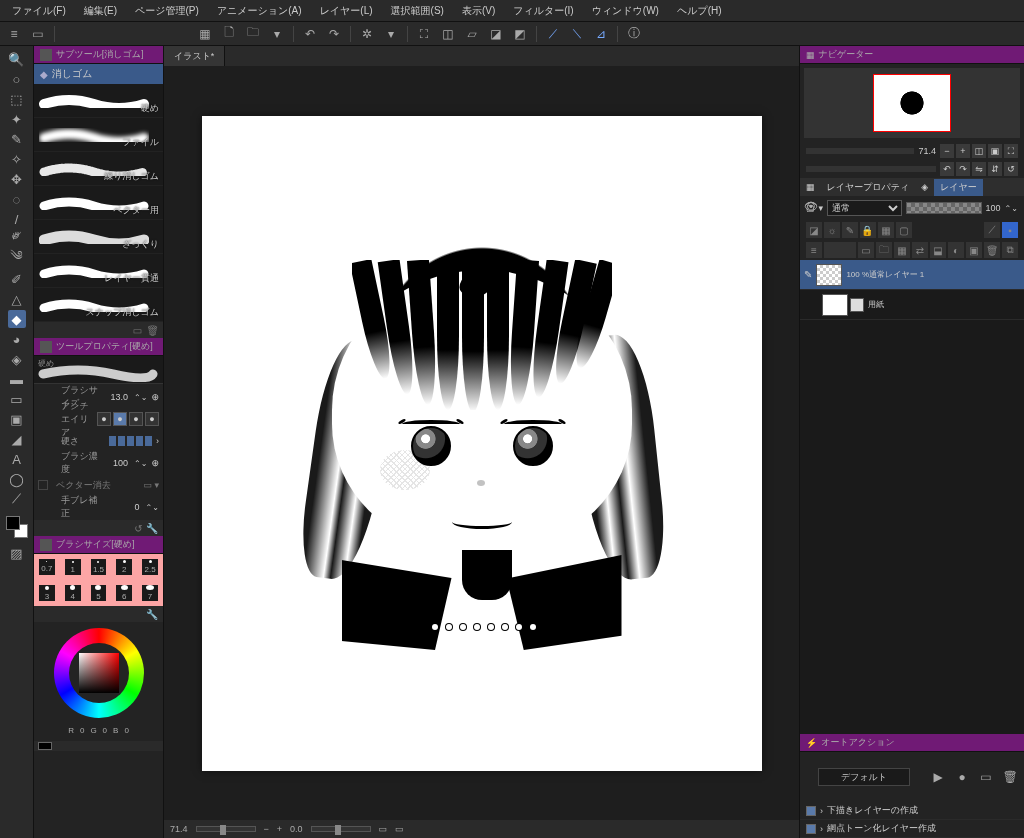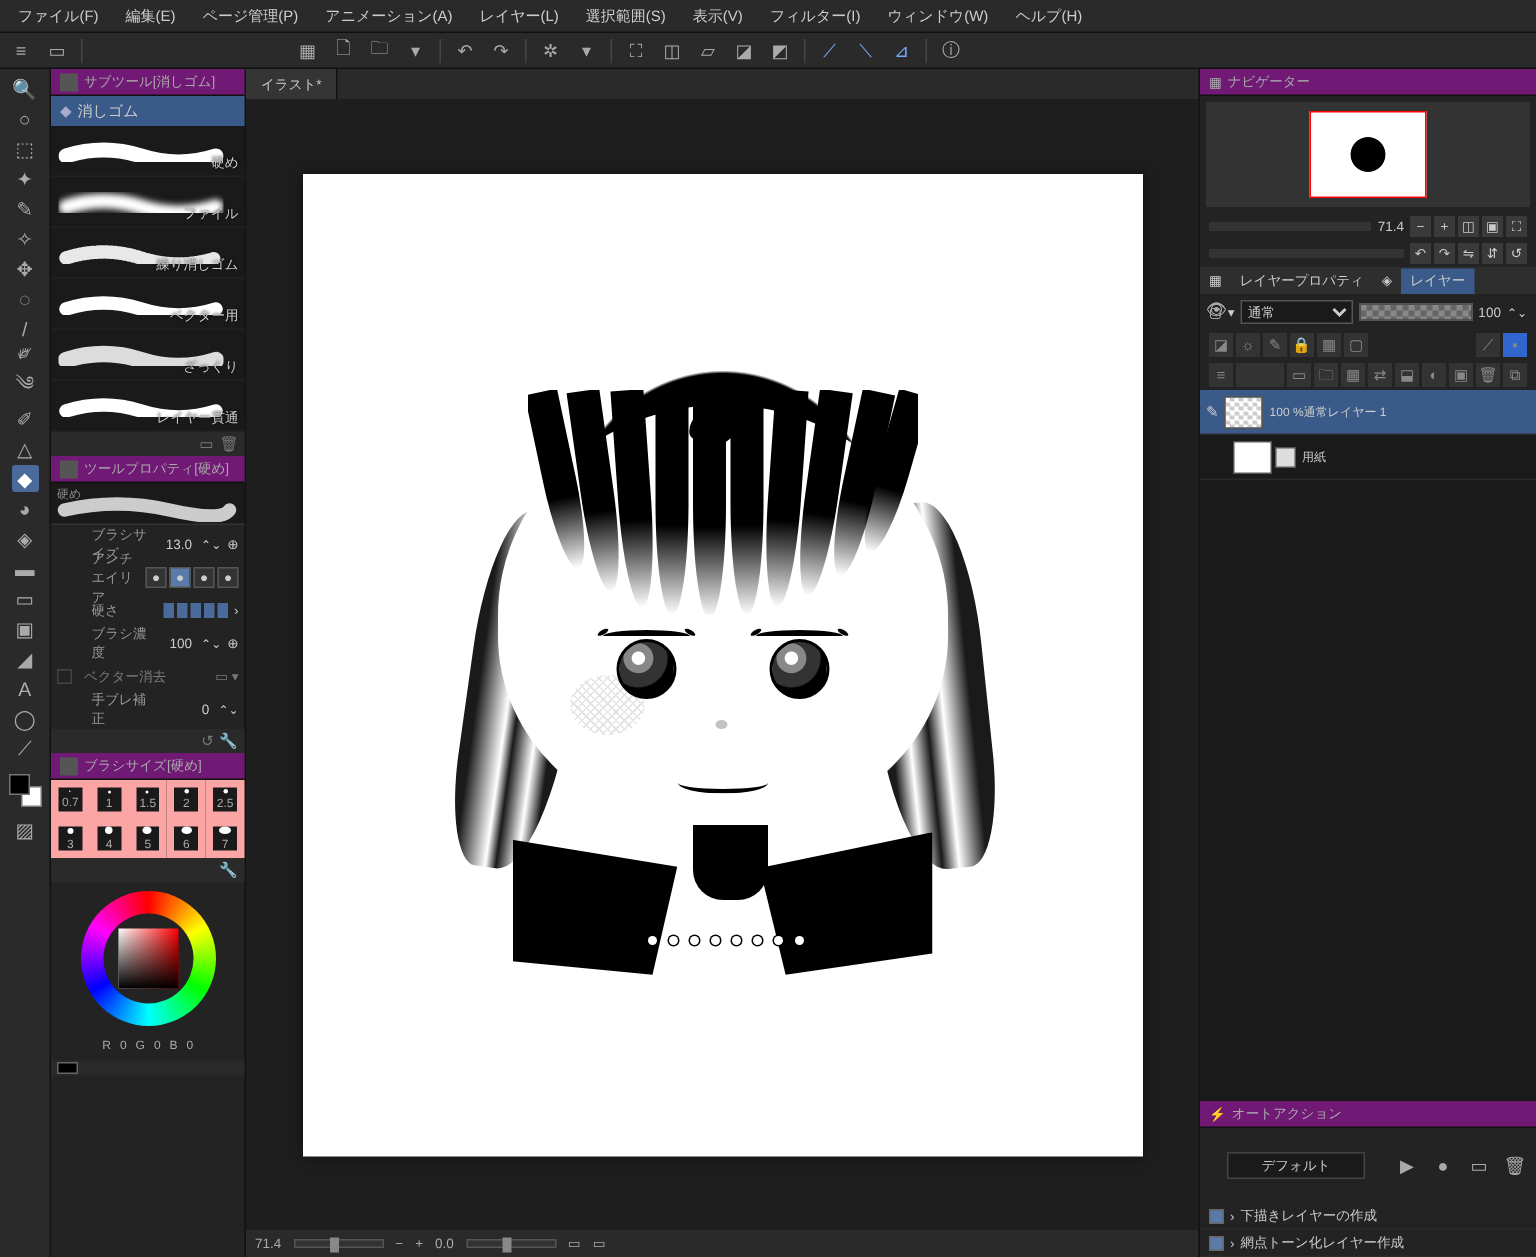--- a/index.html
+++ b/index.html
@@ -222,20 +222,26 @@
             <path d="M5 10 Q30 2 55 10 T105 10" stroke="#fff" stroke-width="11" fill="none" stroke-linecap="round" opacity="0.85"></path>
           </svg>
           <span class="lbl">ざっくり</span>
         </div>
       <div class="brush-item">
           <svg class="stroke">
             <path d="M5 10 Q30 2 55 10 T105 10" stroke="#fff" stroke-width="9" fill="none" stroke-linecap="round"></path>
           </svg>
           <span class="lbl">レイヤー貫通</span>
         </div>
+      <div class="brush-item">
+          <svg class="stroke">
+            <path d="M5 10 Q30 2 55 10 T105 10" stroke="#fff" stroke-width="9" fill="none" stroke-linecap="round"></path>
+          </svg>
+          <span class="lbl">スナップ消しゴム</span>
+        </div>
     </div>
     <div class="mini-icons">
       <span>▭</span>
       <span>🗑</span>
     </div>
 
     <div class="panel-hdr">
       <span class="picon"></span>
       <span>ツールプロパティ[硬め]</span>
     </div>

